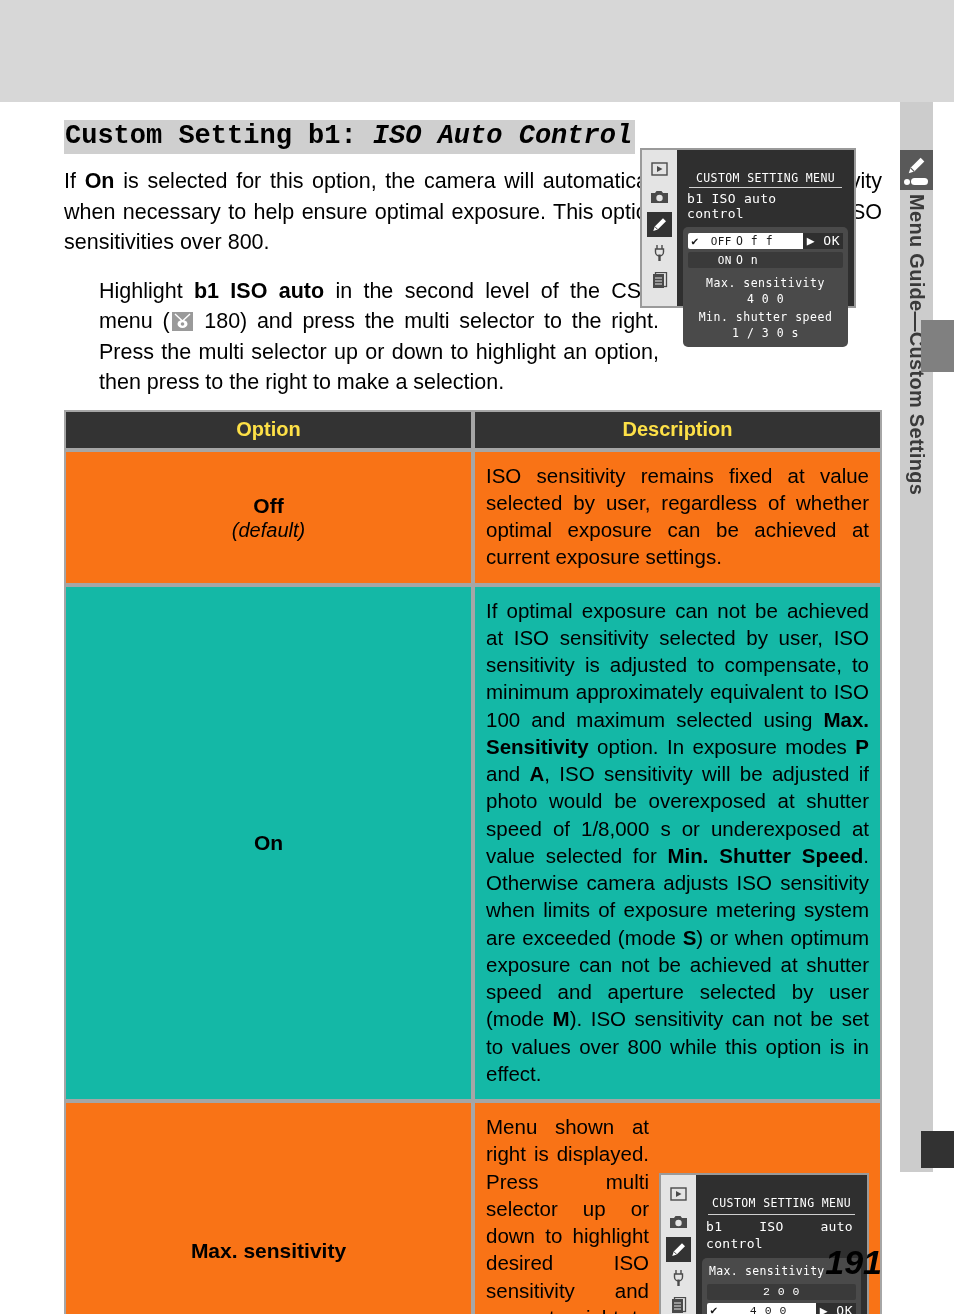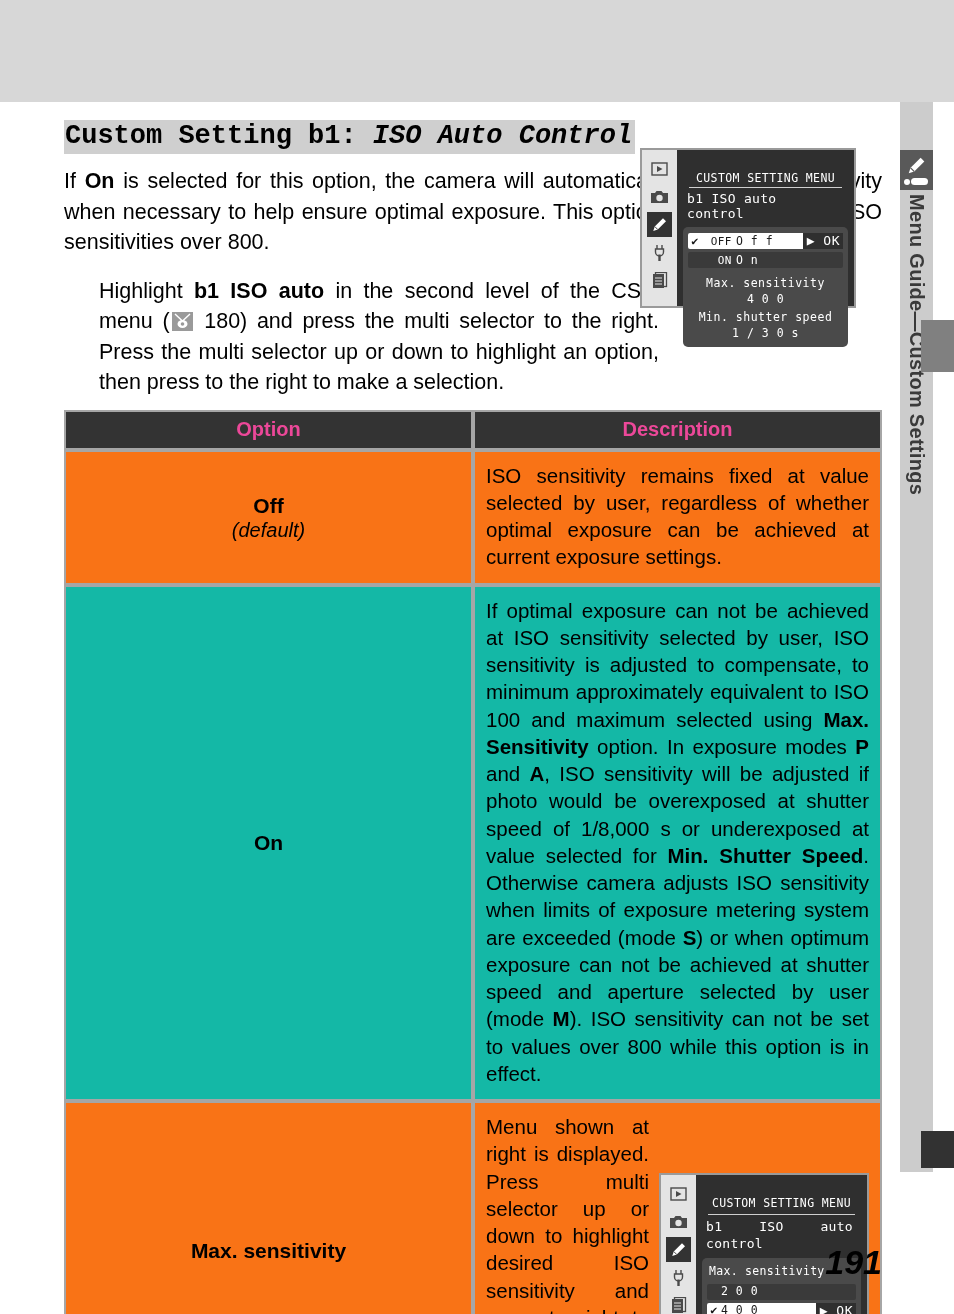--- a/index.html
+++ b/index.html
@@ -229,21 +229,21 @@
     width: 30px;
     flex: none;
     font-size: 11px;
     text-align: right;
     padding-right: 4px;
   }
   .lcd-row .txt {
     position: relative;
     flex: 1;
   }
-  .lcd-row .txt.ctr { text-align: left; }
+  .lcd-row .txt.ctr { text-align: center; font-family: Liberation Mono, monospace; }
   .lcd-row .ok {
     position: relative;
     background: #2f2f2f;
     color: #ffffff;
     font-size: 13px;
     padding: 0 3px 0 4px;
     height: 16px;
     line-height: 16px;
     flex: none;
     letter-spacing: 0.5px;
@@ -270,21 +270,21 @@
     margin-top: 10px;
     table-layout: fixed;
   }
   table.opt td, table.opt th {
     border: 2px solid #a6a6a6;
     vertical-align: middle;
     box-sizing: border-box;
   }
   th.hdr {
     background: #333333;
-    color: #ec4899;
+    color: #fde047;
     font-size: 20px;
     font-weight: bold;
     height: 40px;
     border-color: #a6a6a6;
   }
   td.optcell {
     width: 128px;
     text-align: center;
     font-size: 21px;
     font-weight: bold;

